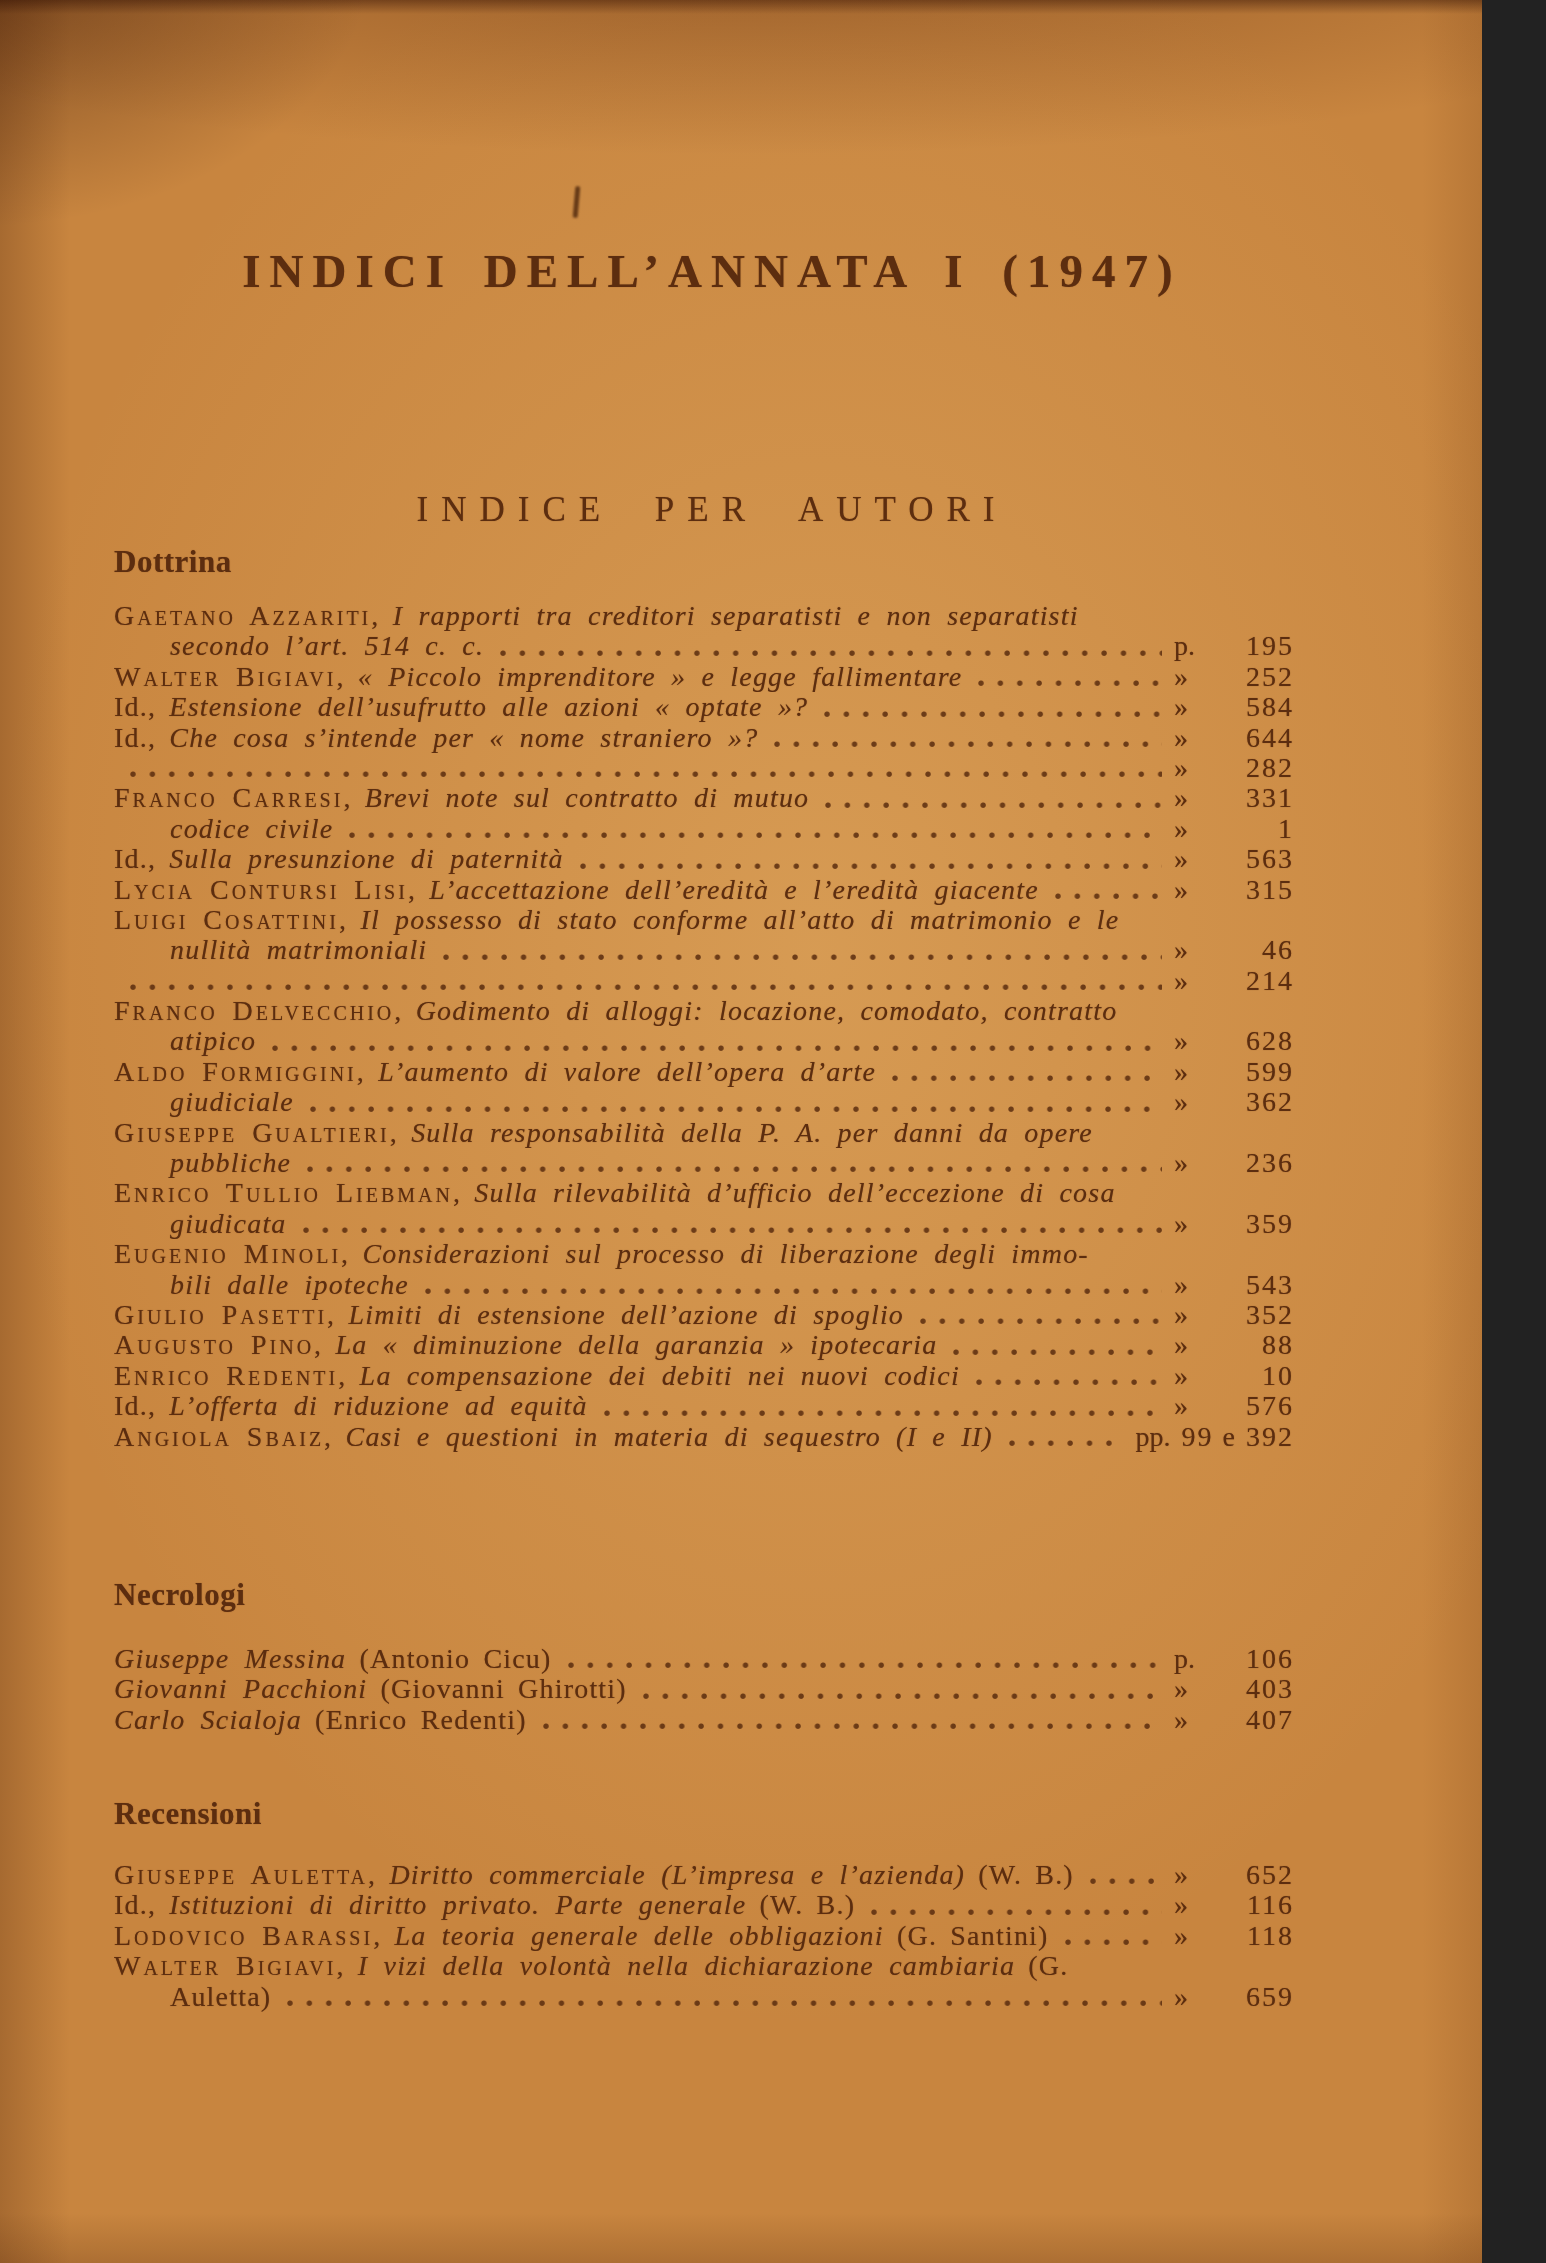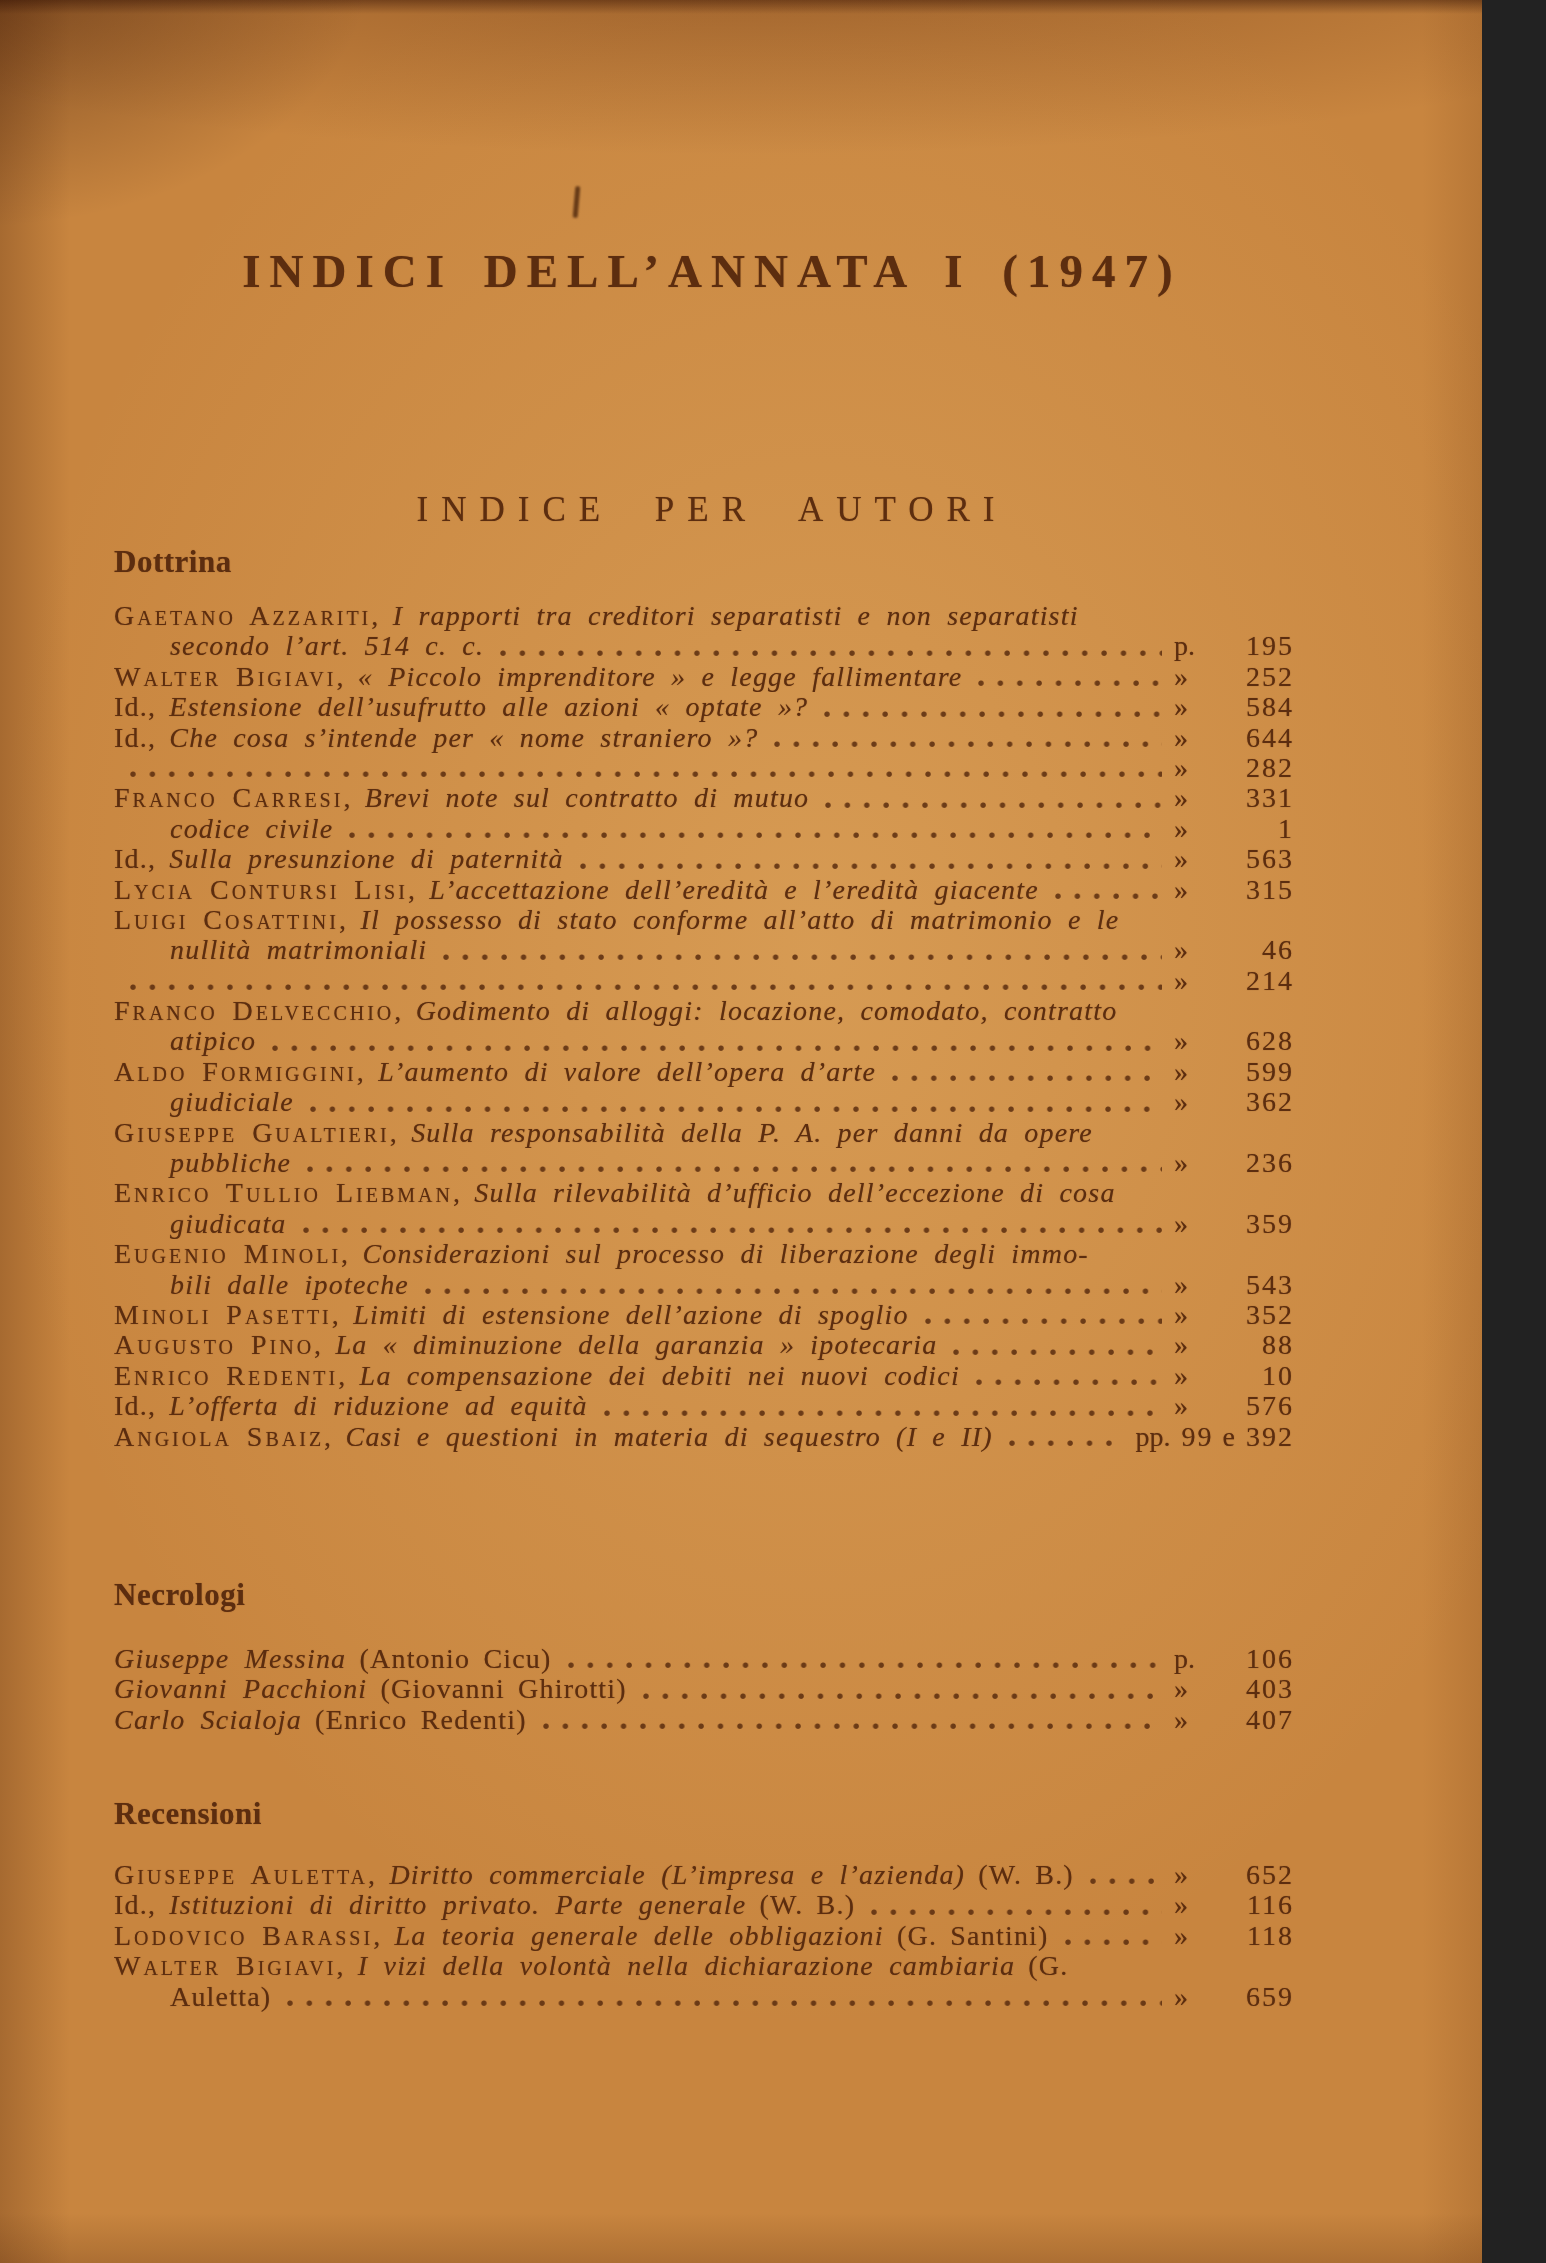--- a/index.html
+++ b/index.html
@@ -218,21 +218,21 @@
           </div>
           <div class="line cont">
             <span class="txt"><span class="it">bili dalle ipoteche</span></span>
             <span class="dots"></span>
             <span class="pagecell">
               <span class="pmk">»</span>
               <span class="pnum">543</span>
             </span>
           </div>
           <div class="line">
-            <span class="txt"><span class="sc">Minoli Pasetti</span><span class="rm">, </span><span class="it">Limiti di estensione dell’azione di spoglio</span></span>
+            <span class="txt"><span class="sc">Giulio Pasetti</span><span class="rm">, </span><span class="it">Limiti di estensione dell’azione di spoglio</span></span>
             <span class="dots"></span>
             <span class="pagecell">
               <span class="pmk">»</span>
               <span class="pnum">352</span>
             </span>
           </div>
           <div class="line">
             <span class="txt"><span class="sc">Augusto Pino</span><span class="rm">, </span><span class="it">La « diminuzione della garanzia » ipotecaria</span></span>
             <span class="dots"></span>
             <span class="pagecell">

